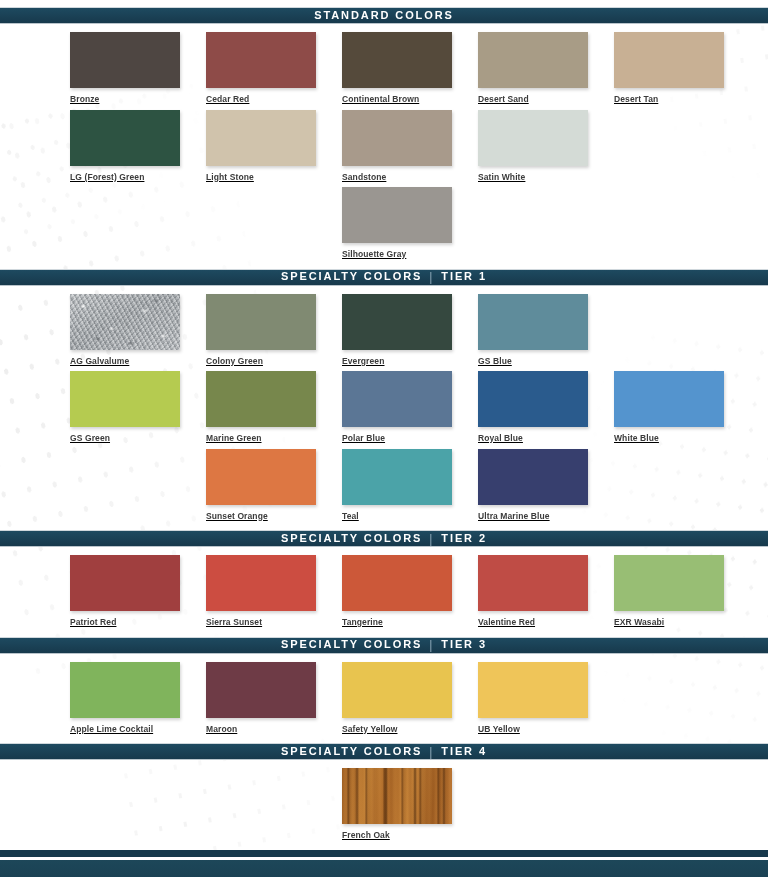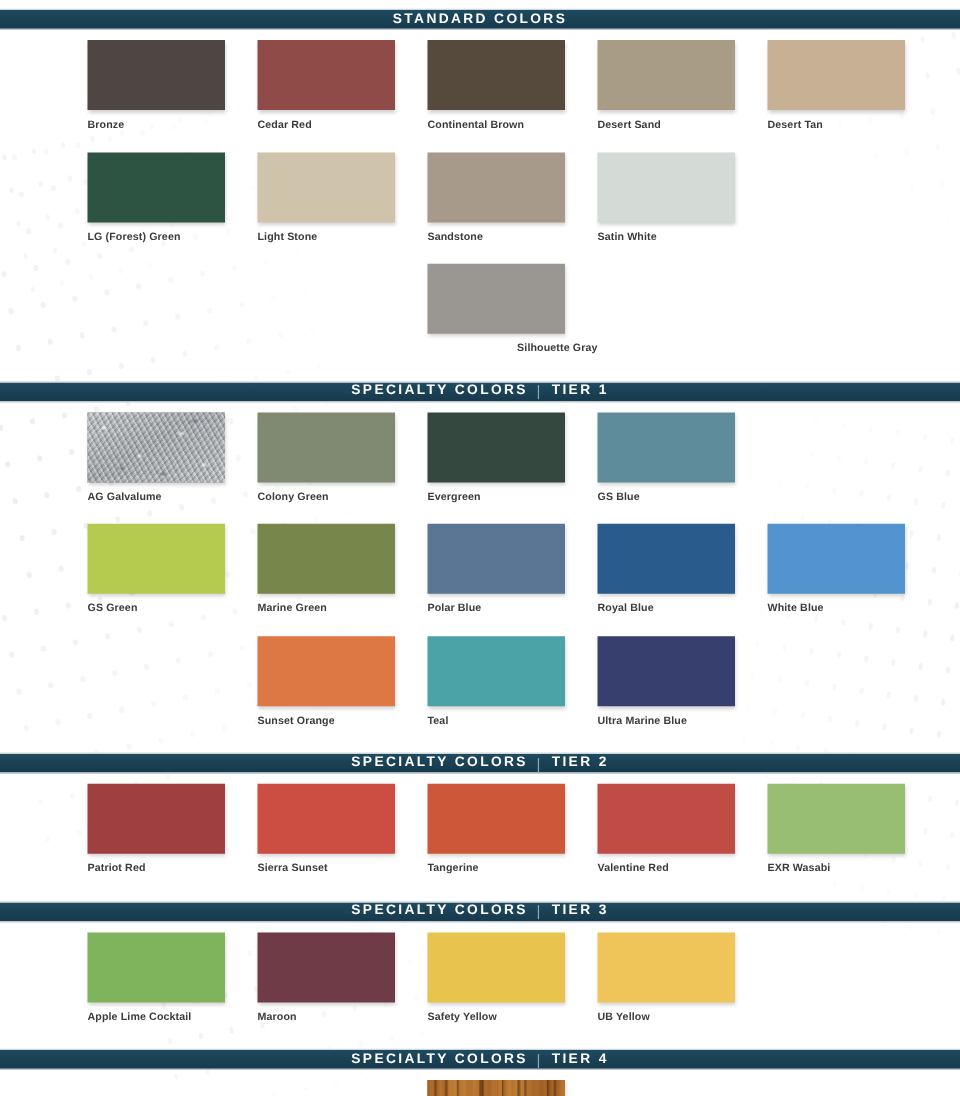--- a/index.html
+++ b/index.html
@@ -114,24 +114,25 @@
     z-index: 2;
     padding: 8px 0 4px 0;
   }
   .swatch-row {
     display: flex;
     padding-left: 70px;
   }
   .swatch-cell {
     width: 136px;
     flex: 0 0 136px;
-    padding-bottom: 18px;
+    padding-bottom: 6px;
+    text-decoration: underline;
   }
   .swatch-cell.offset-1 { margin-left: 136px; }
-  .swatch-cell.offset-2 { margin-left: 272px; text-align: right; }
+  .swatch-cell.offset-2 { margin-left: 272px; }
 
   .swatch-chip {
     width: 110px;
     height: 56px;
     box-shadow: 1px 2px 3px rgba(0,0,0,0.18);
   }
   .swatch-label {
     margin-top: 7px;
     font-size: 8.5px;
     font-weight: bold;

